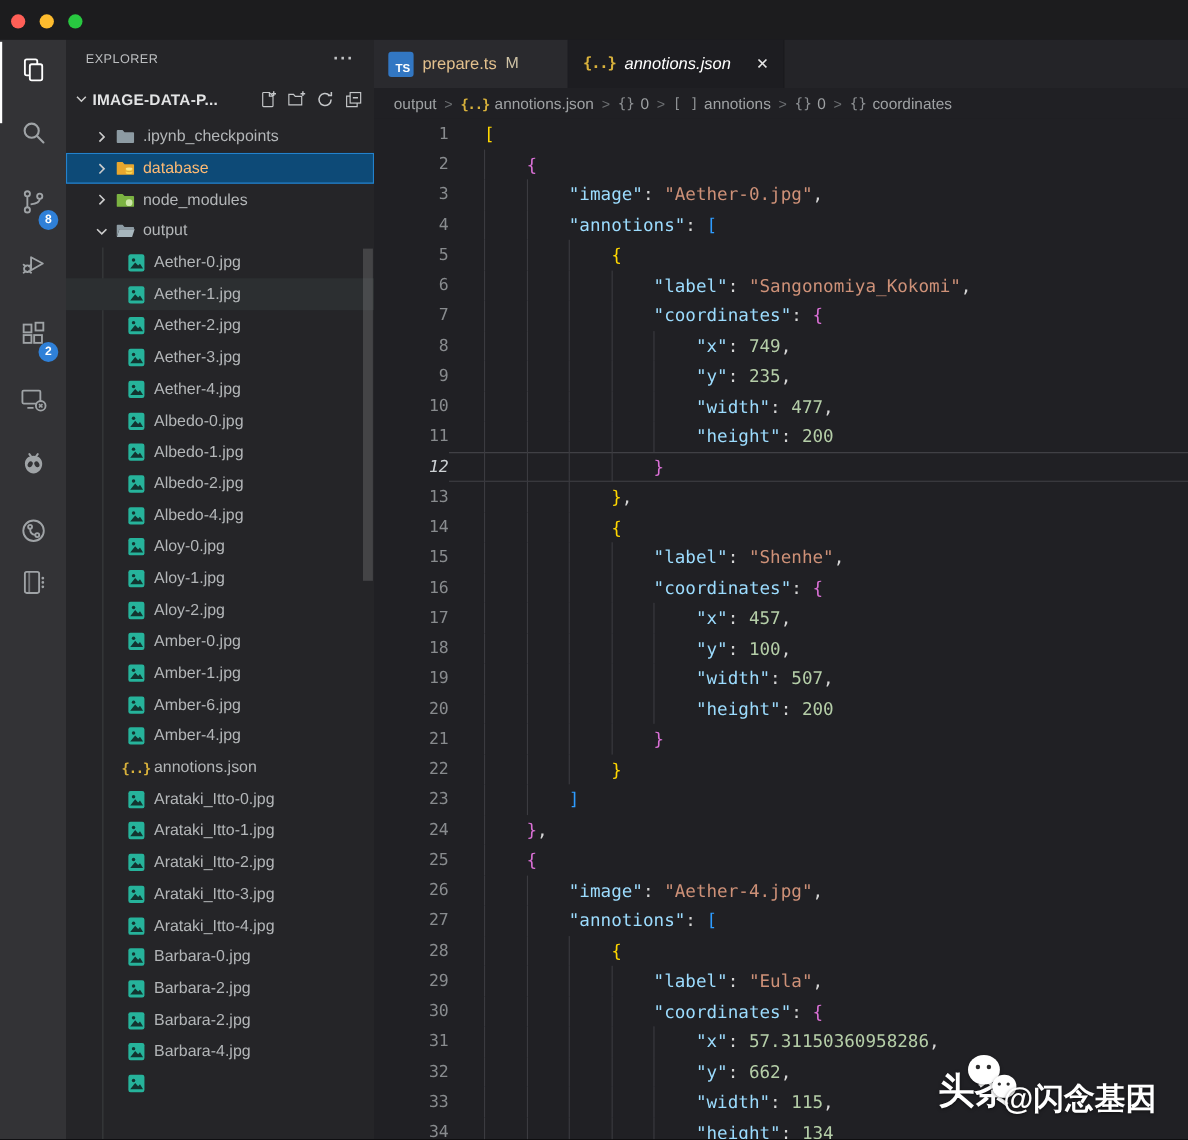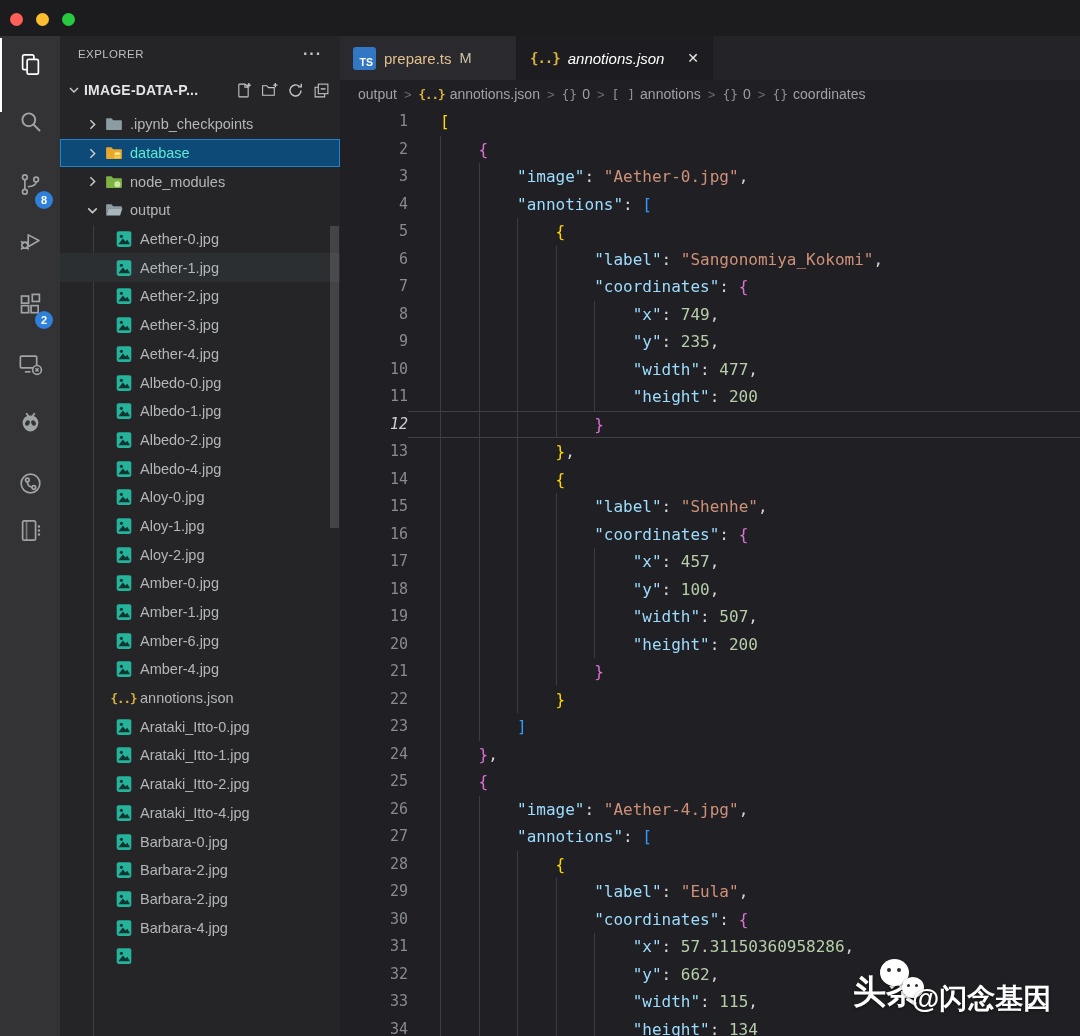--- a/index.html
+++ b/index.html
@@ -37,21 +37,21 @@
   .ws-actions svg { width:17px; height:17px; }
   .tree { position:absolute; left:0; top:74px; width:100%; height:926px; overflow:hidden; }
   .tree-guide { position:absolute; left:33px; top:115px; bottom:0; width:1px; background:#3a3c3e; }
   .row { position:relative; height:28.7px; display:flex; align-items:center; font-size:14.5px; color:#b3b6b8; white-space:nowrap; cursor:pointer; }
   .row.folder { padding-left:24px; }
   .row.file { padding-left:54px; }
   .row .chev { width:17px; height:17px; margin-right:3px; flex:none; }
   .row .chev svg { width:17px; height:17px; }
   .row .ficon { width:19px; height:19px; margin-right:7px; flex:none; display:flex; align-items:center; justify-content:center; }
   .row .ficon svg { width:18px; height:18px; }
-  .row.selected { background:#0d4a77; color:#5eead4; box-shadow: inset 0 0 0 1px rgba(40,140,220,.85); }
+  .row.selected { background:#0d4a77; color:#fdba74; box-shadow: inset 0 0 0 1px rgba(40,140,220,.85); }
   .row.hovered { background:#2c2f31; }
   .json-glyph { font-family:"DejaVu Sans Mono", monospace; font-weight:700; color:#d9b23c; font-size:12.5px; letter-spacing:-1px; }
   .sb-scrollbar { position:absolute; right:1px; top:190px; width:9px; height:302px; background:rgba(150,150,150,.28); }
   
   .editor { position:absolute; left:340px; top:36px; width:740px; height:1000px; background:#202024; }
   .tabbar { position:absolute; left:0; top:0; width:100%; height:44px; background:#242428; display:flex; }
   .tab { height:44px; display:flex; align-items:center; padding:0 13px; gap:8px; font-size:15px; border-right:1px solid #1b1b1e; cursor:pointer; }
   .tab.inactive { background:#2a2a2e; color:#e2c08d; width:177px; }
   .tab.active { background:#1d1d21; color:#ffffff; width:196px; }
   .tab.active .tab-label { font-style:italic; }
@@ -454,20 +454,30 @@
           <span class="label">Arataki_Itto-2.jpg</span>
         </div>
         <div class="row file">
           <span class="ficon">
             <svg viewBox="0 0 16 16">
               <rect x="1.5" y="1" width="13" height="14" rx="1.8" fill="#26b39b"></rect>
               <circle cx="5.7" cy="5.6" r="1.4" fill="#123430"></circle>
               <path d="M3 12.6 L7 7.6 L9.4 10.2 L10.9 8.6 L13.4 12.6 Z" fill="#123430"></path>
             </svg>
           </span>
+          <span class="label">Arataki_Itto-3.jpg</span>
+        </div>
+        <div class="row file">
+          <span class="ficon">
+            <svg viewBox="0 0 16 16">
+              <rect x="1.5" y="1" width="13" height="14" rx="1.8" fill="#26b39b"></rect>
+              <circle cx="5.7" cy="5.6" r="1.4" fill="#123430"></circle>
+              <path d="M3 12.6 L7 7.6 L9.4 10.2 L10.9 8.6 L13.4 12.6 Z" fill="#123430"></path>
+            </svg>
+          </span>
           <span class="label">Arataki_Itto-4.jpg</span>
         </div>
         <div class="row file">
           <span class="ficon">
             <svg viewBox="0 0 16 16">
               <rect x="1.5" y="1" width="13" height="14" rx="1.8" fill="#26b39b"></rect>
               <circle cx="5.7" cy="5.6" r="1.4" fill="#123430"></circle>
               <path d="M3 12.6 L7 7.6 L9.4 10.2 L10.9 8.6 L13.4 12.6 Z" fill="#123430"></path>
             </svg>
           </span>

